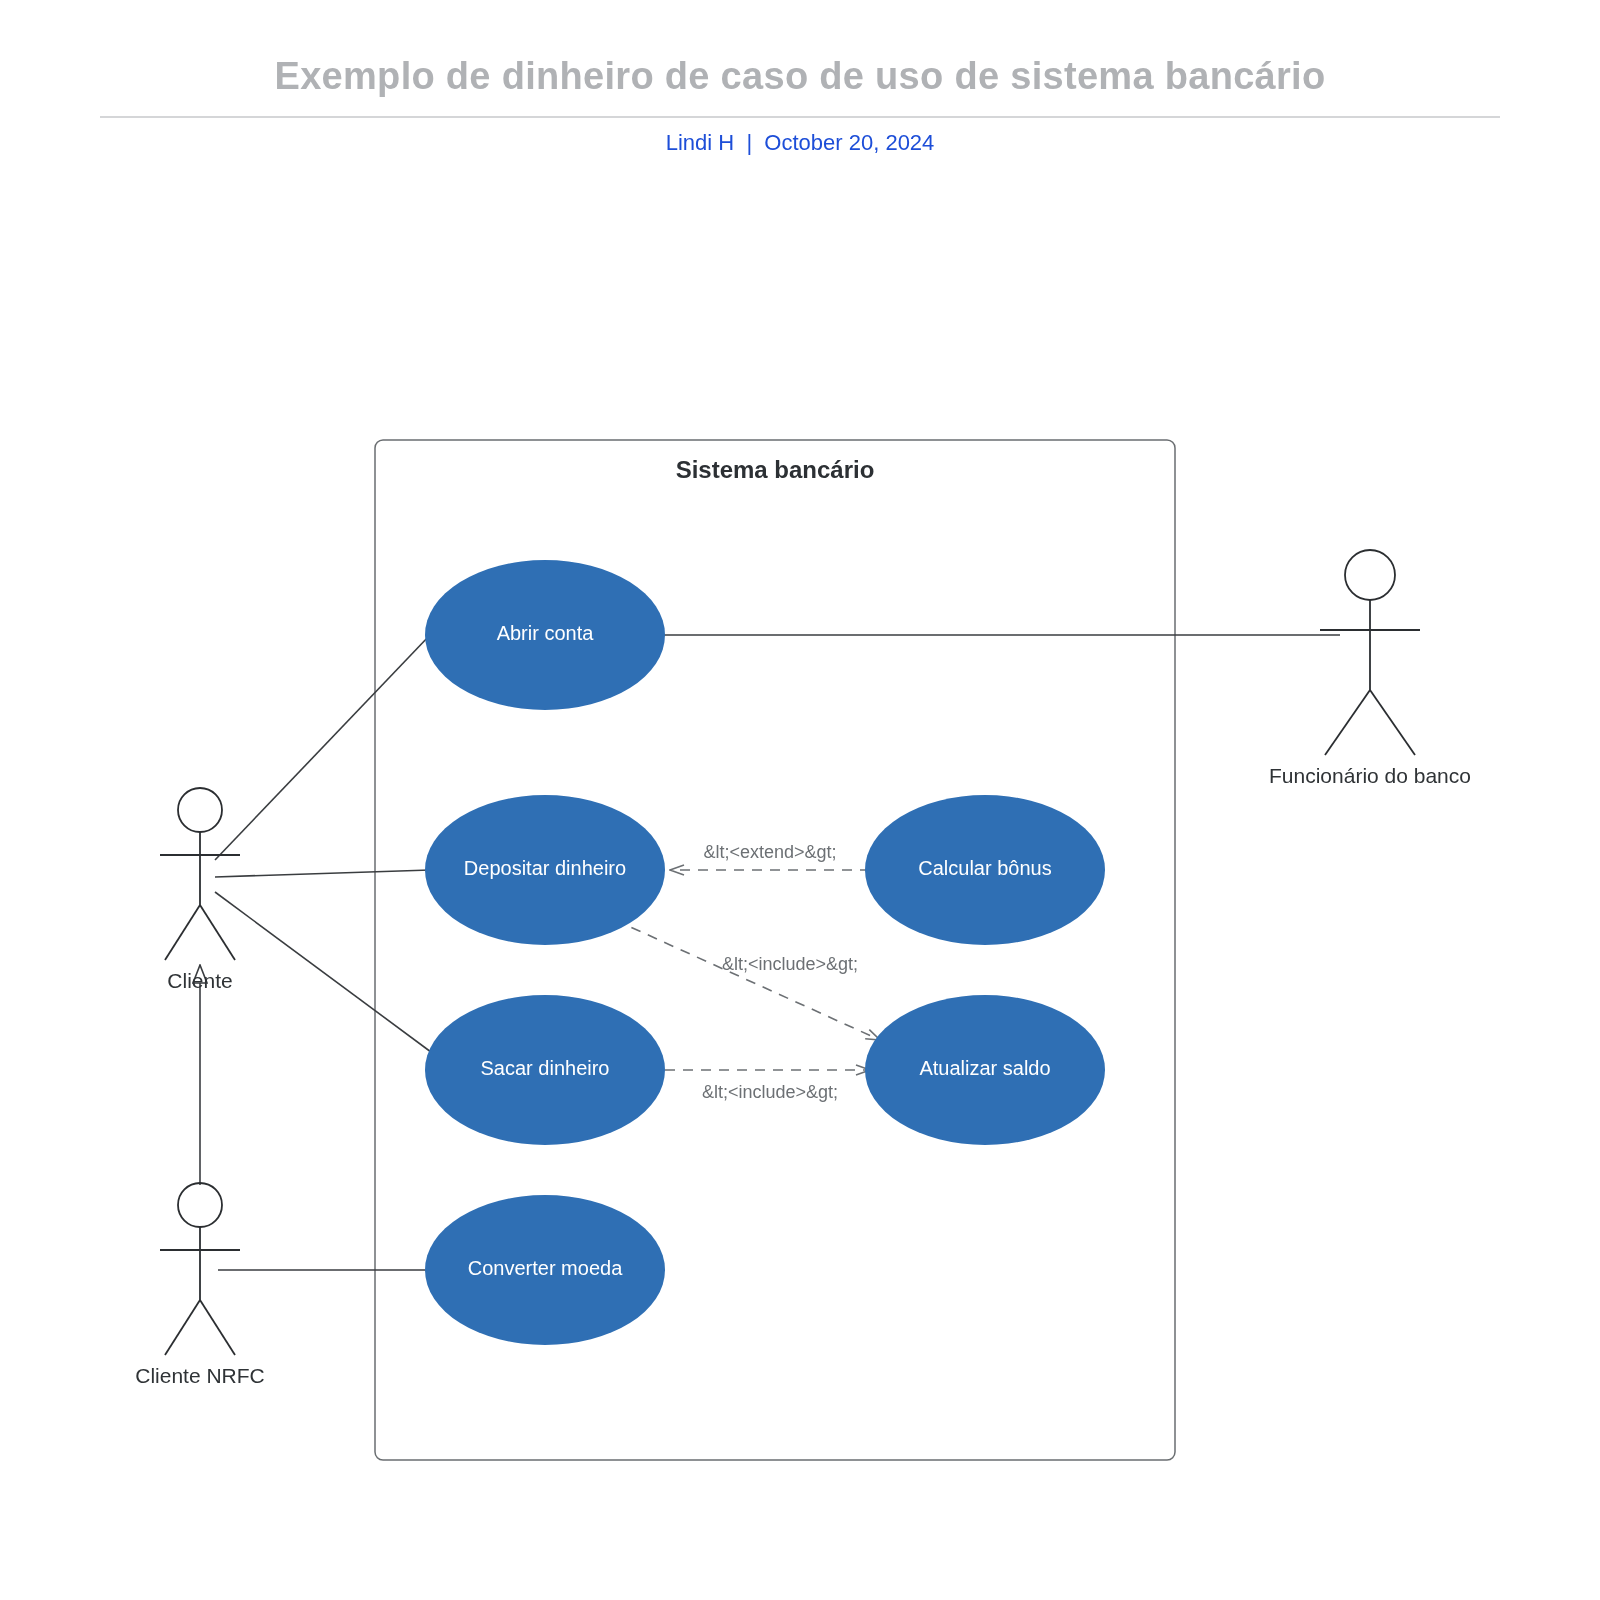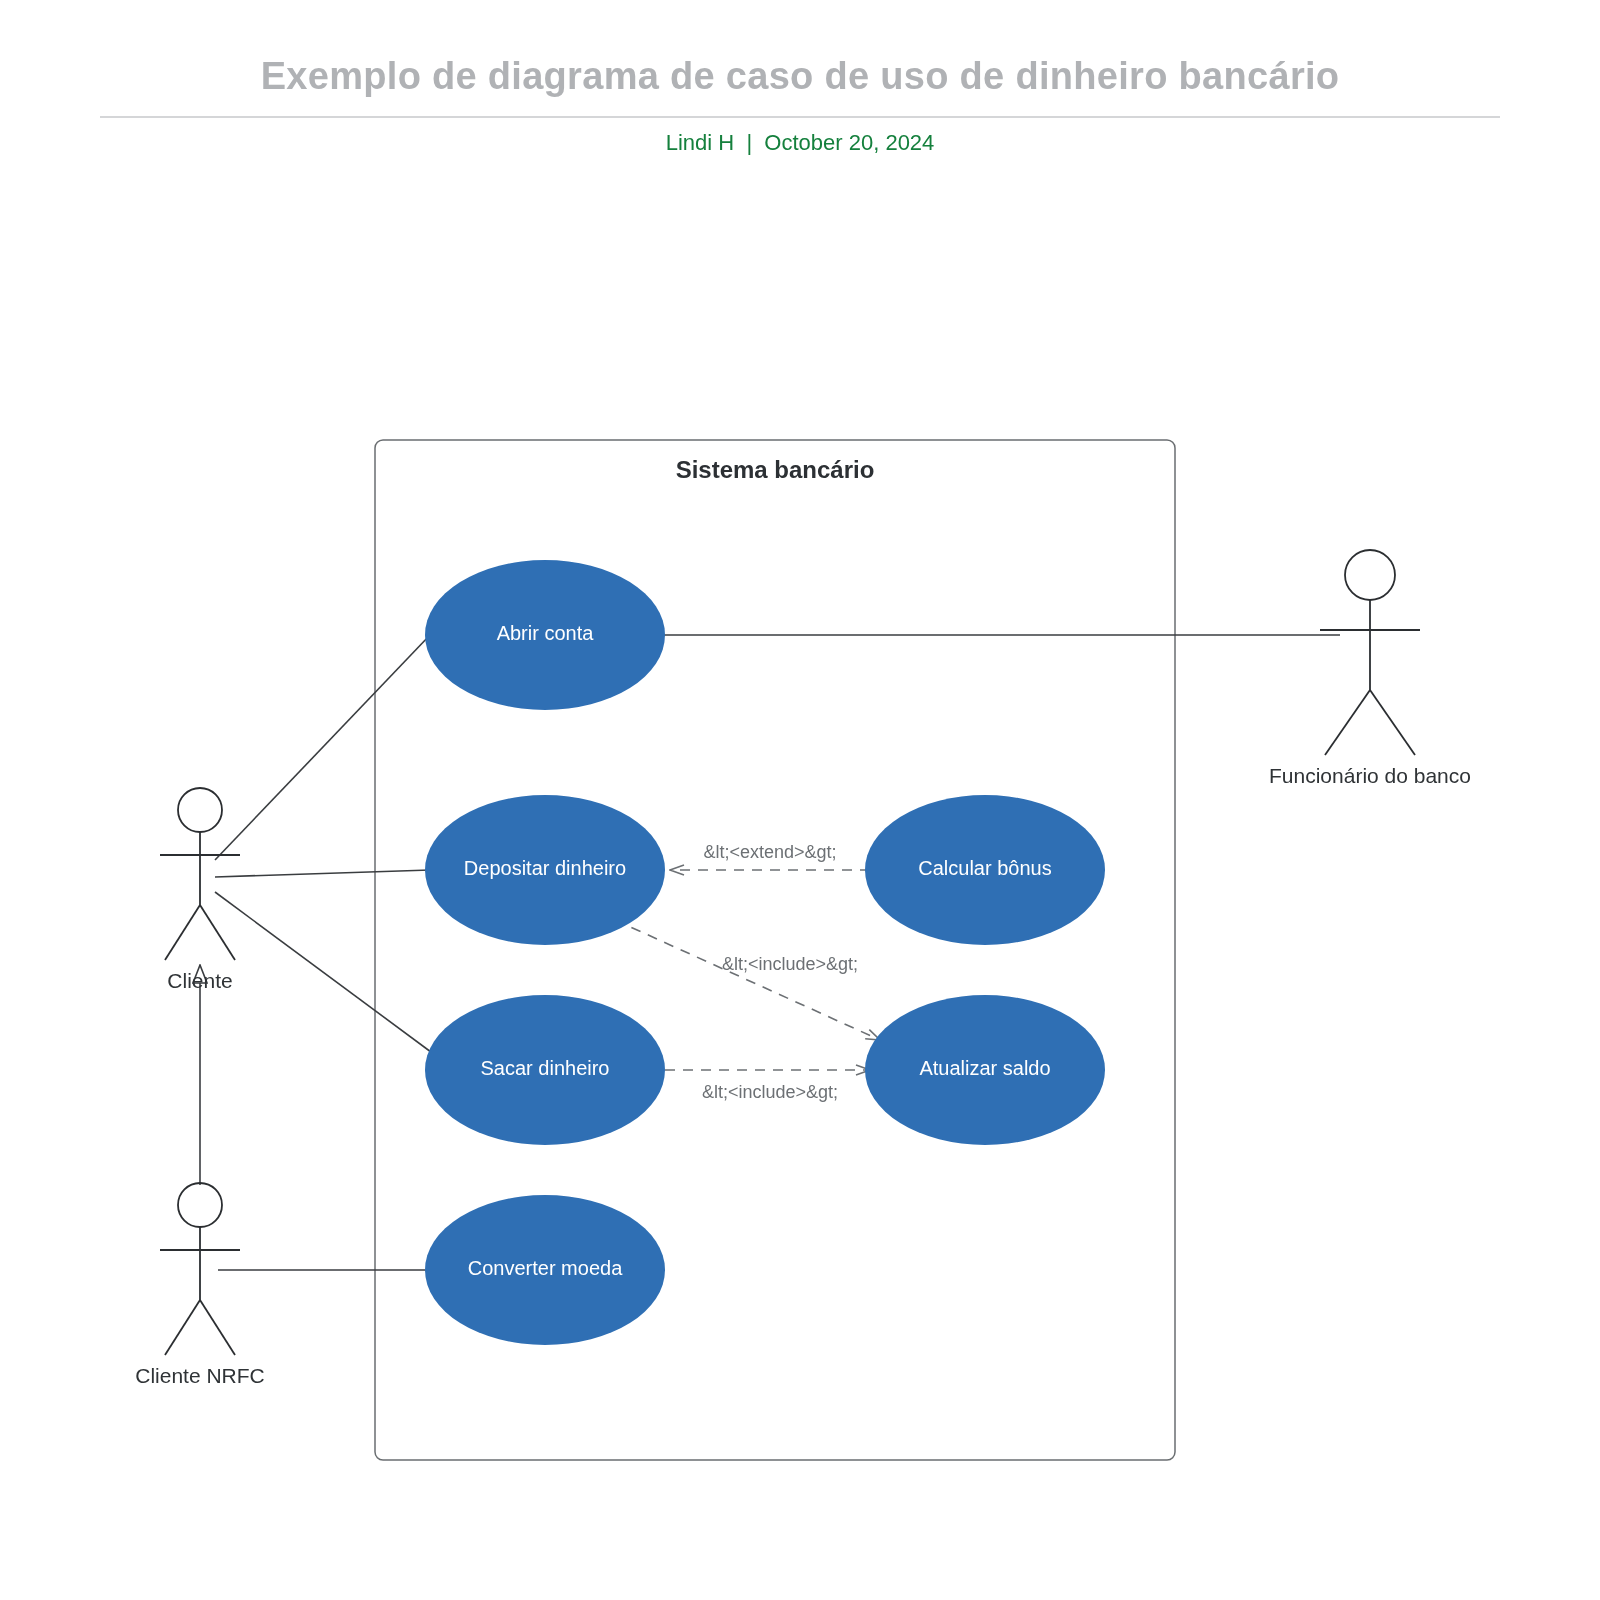--- a/index.html
+++ b/index.html
@@ -29,21 +29,21 @@
     color: #b0b2b5;
     letter-spacing: 0.3px;
   }
   .title-block .rule {
     height: 2px;
     background: #d5d6d8;
     margin: 18px 0 12px 0;
   }
   .title-block .meta {
     font-size: 22px;
-    color: #15803d;
+    color: #1d4ed8;
   }
   
   svg.diagram {
     position: absolute;
     top: 0;
     left: 0;
   }
   .actor-label {
     font-size: 21px;
     fill: #2f3336;
@@ -92,21 +92,21 @@
     stroke-width: 1.8;
     fill: none;
   }
 </style>
 </head>
 <body>
 
 <div class="page">
 
   <div class="title-block">
-    <h1>Exemplo de diagrama de caso de uso de dinheiro bancário</h1>
+    <h1>Exemplo de dinheiro de caso de uso de sistema bancário</h1>
     <div class="rule"></div>
     <div class="meta">
       <span>Lindi H</span>
       &nbsp;<span>|</span>&nbsp;
       <span>October 20, 2024</span>
     </div>
   </div>
 
   <svg class="diagram" width="1600" height="1600">
     <defs>

